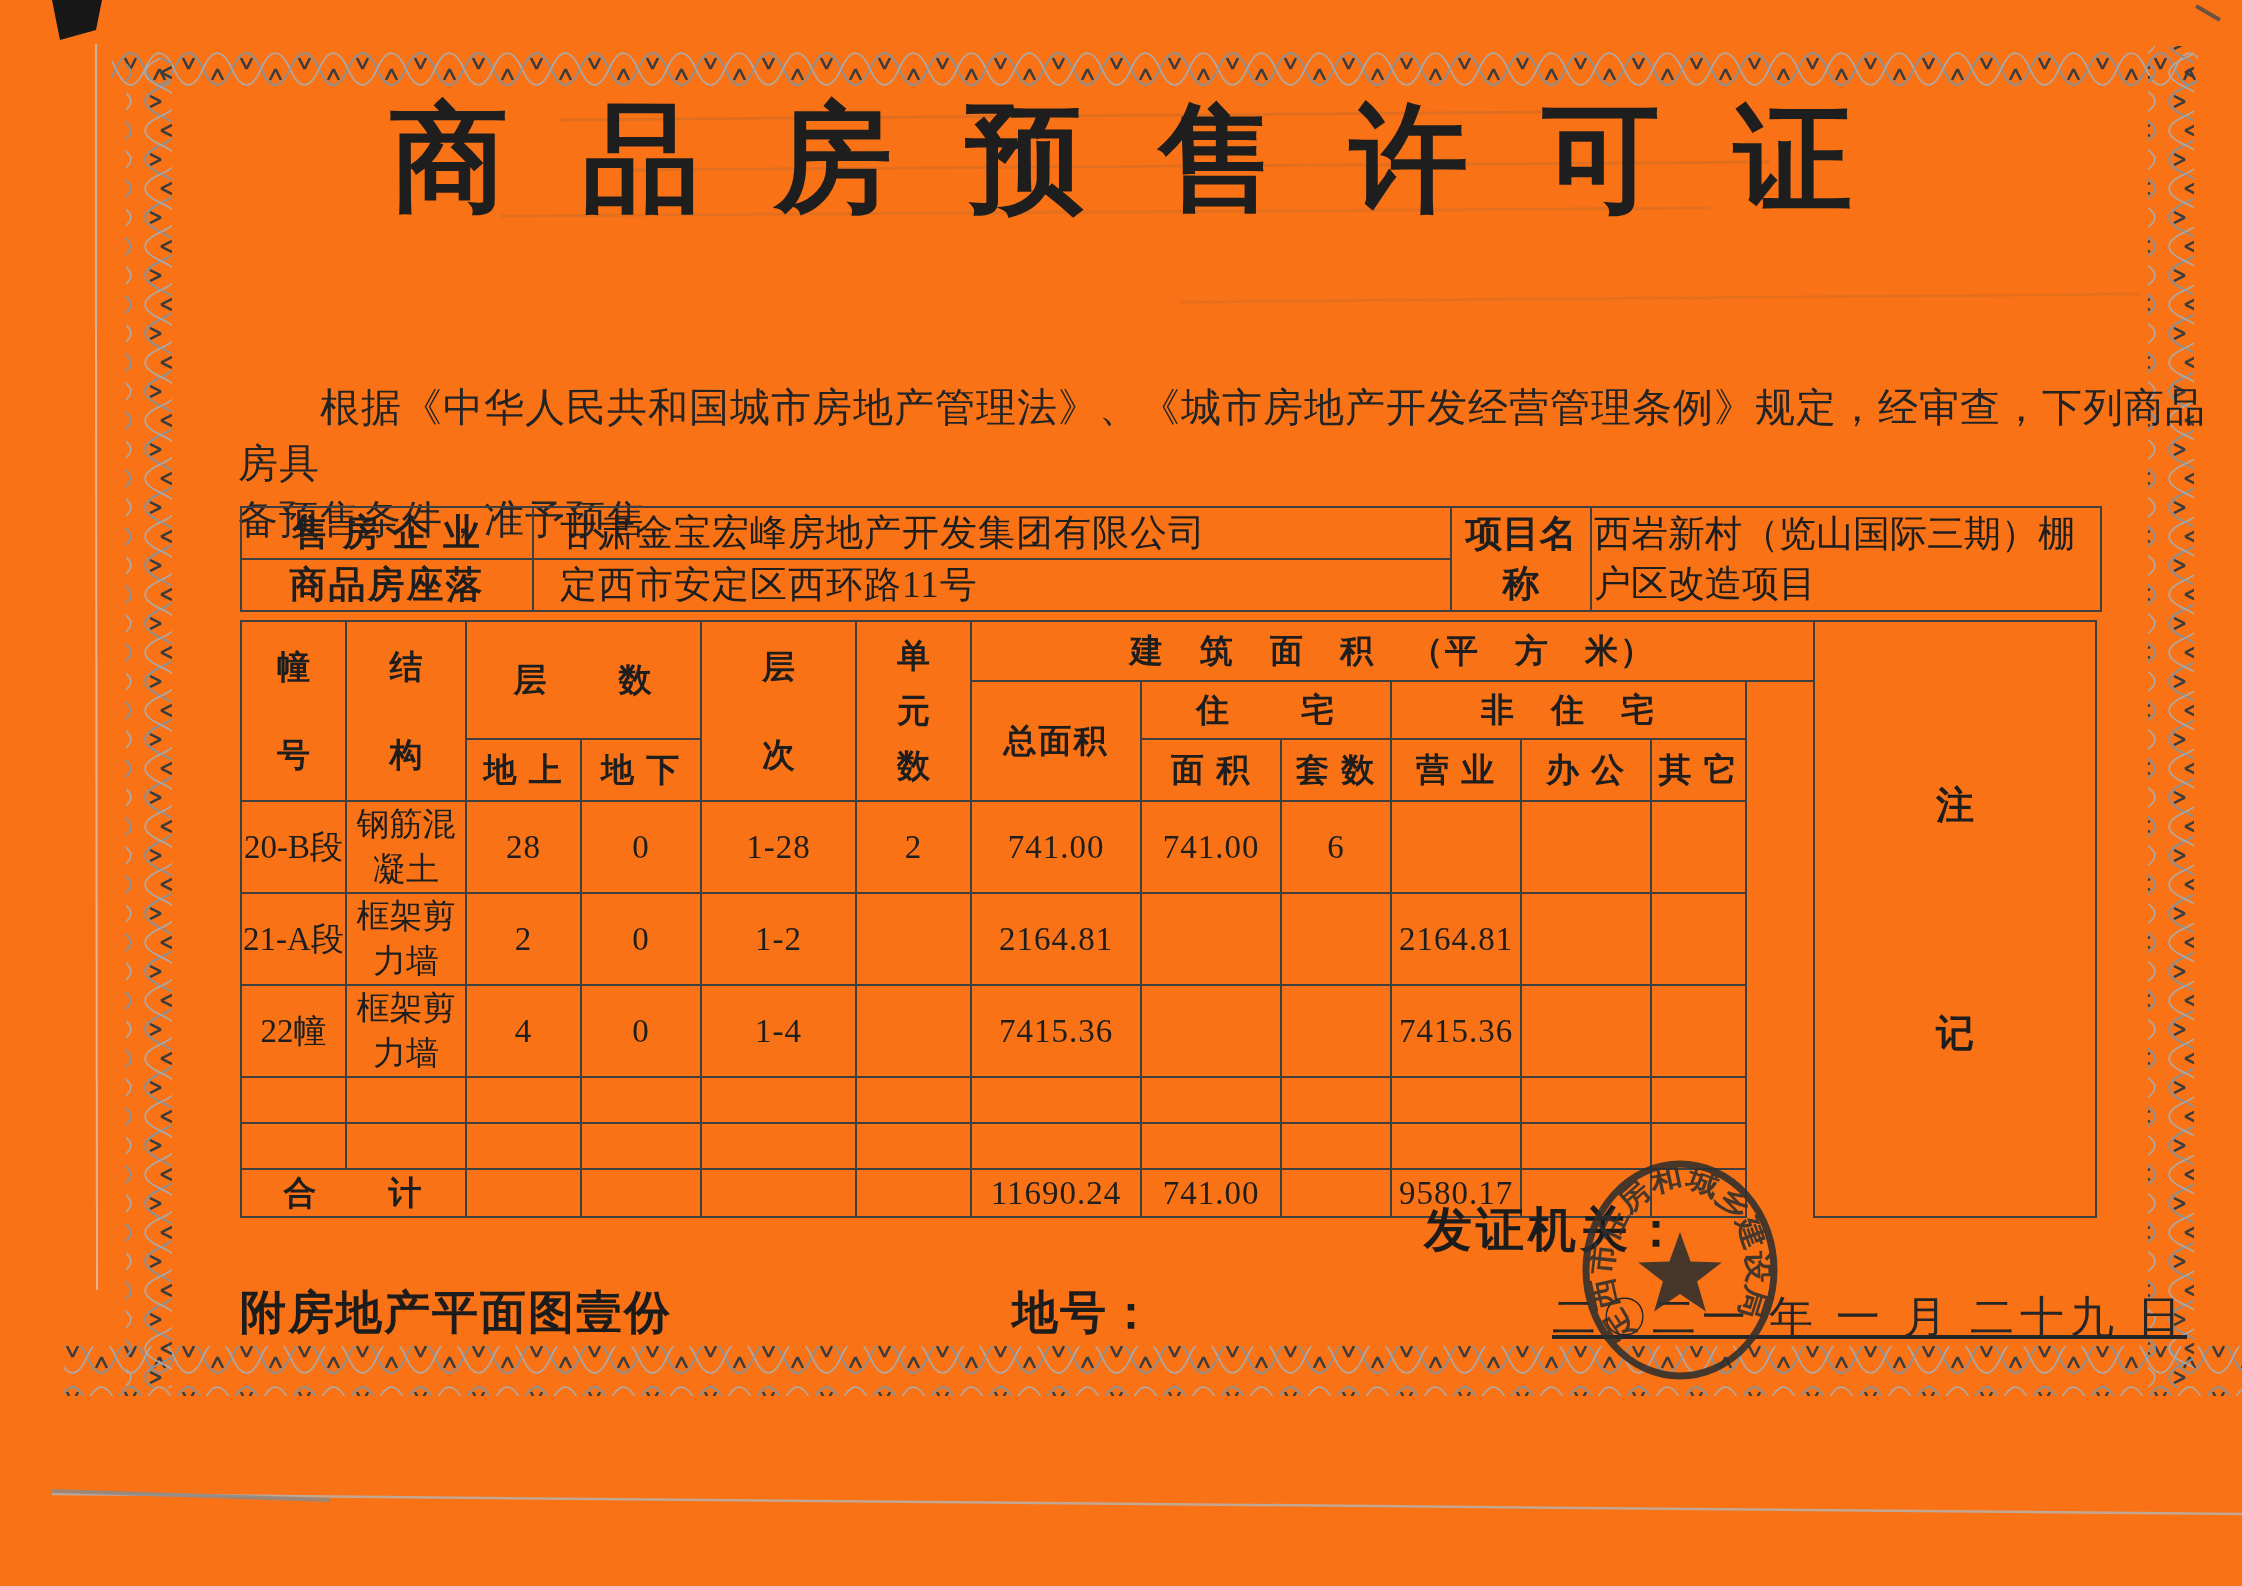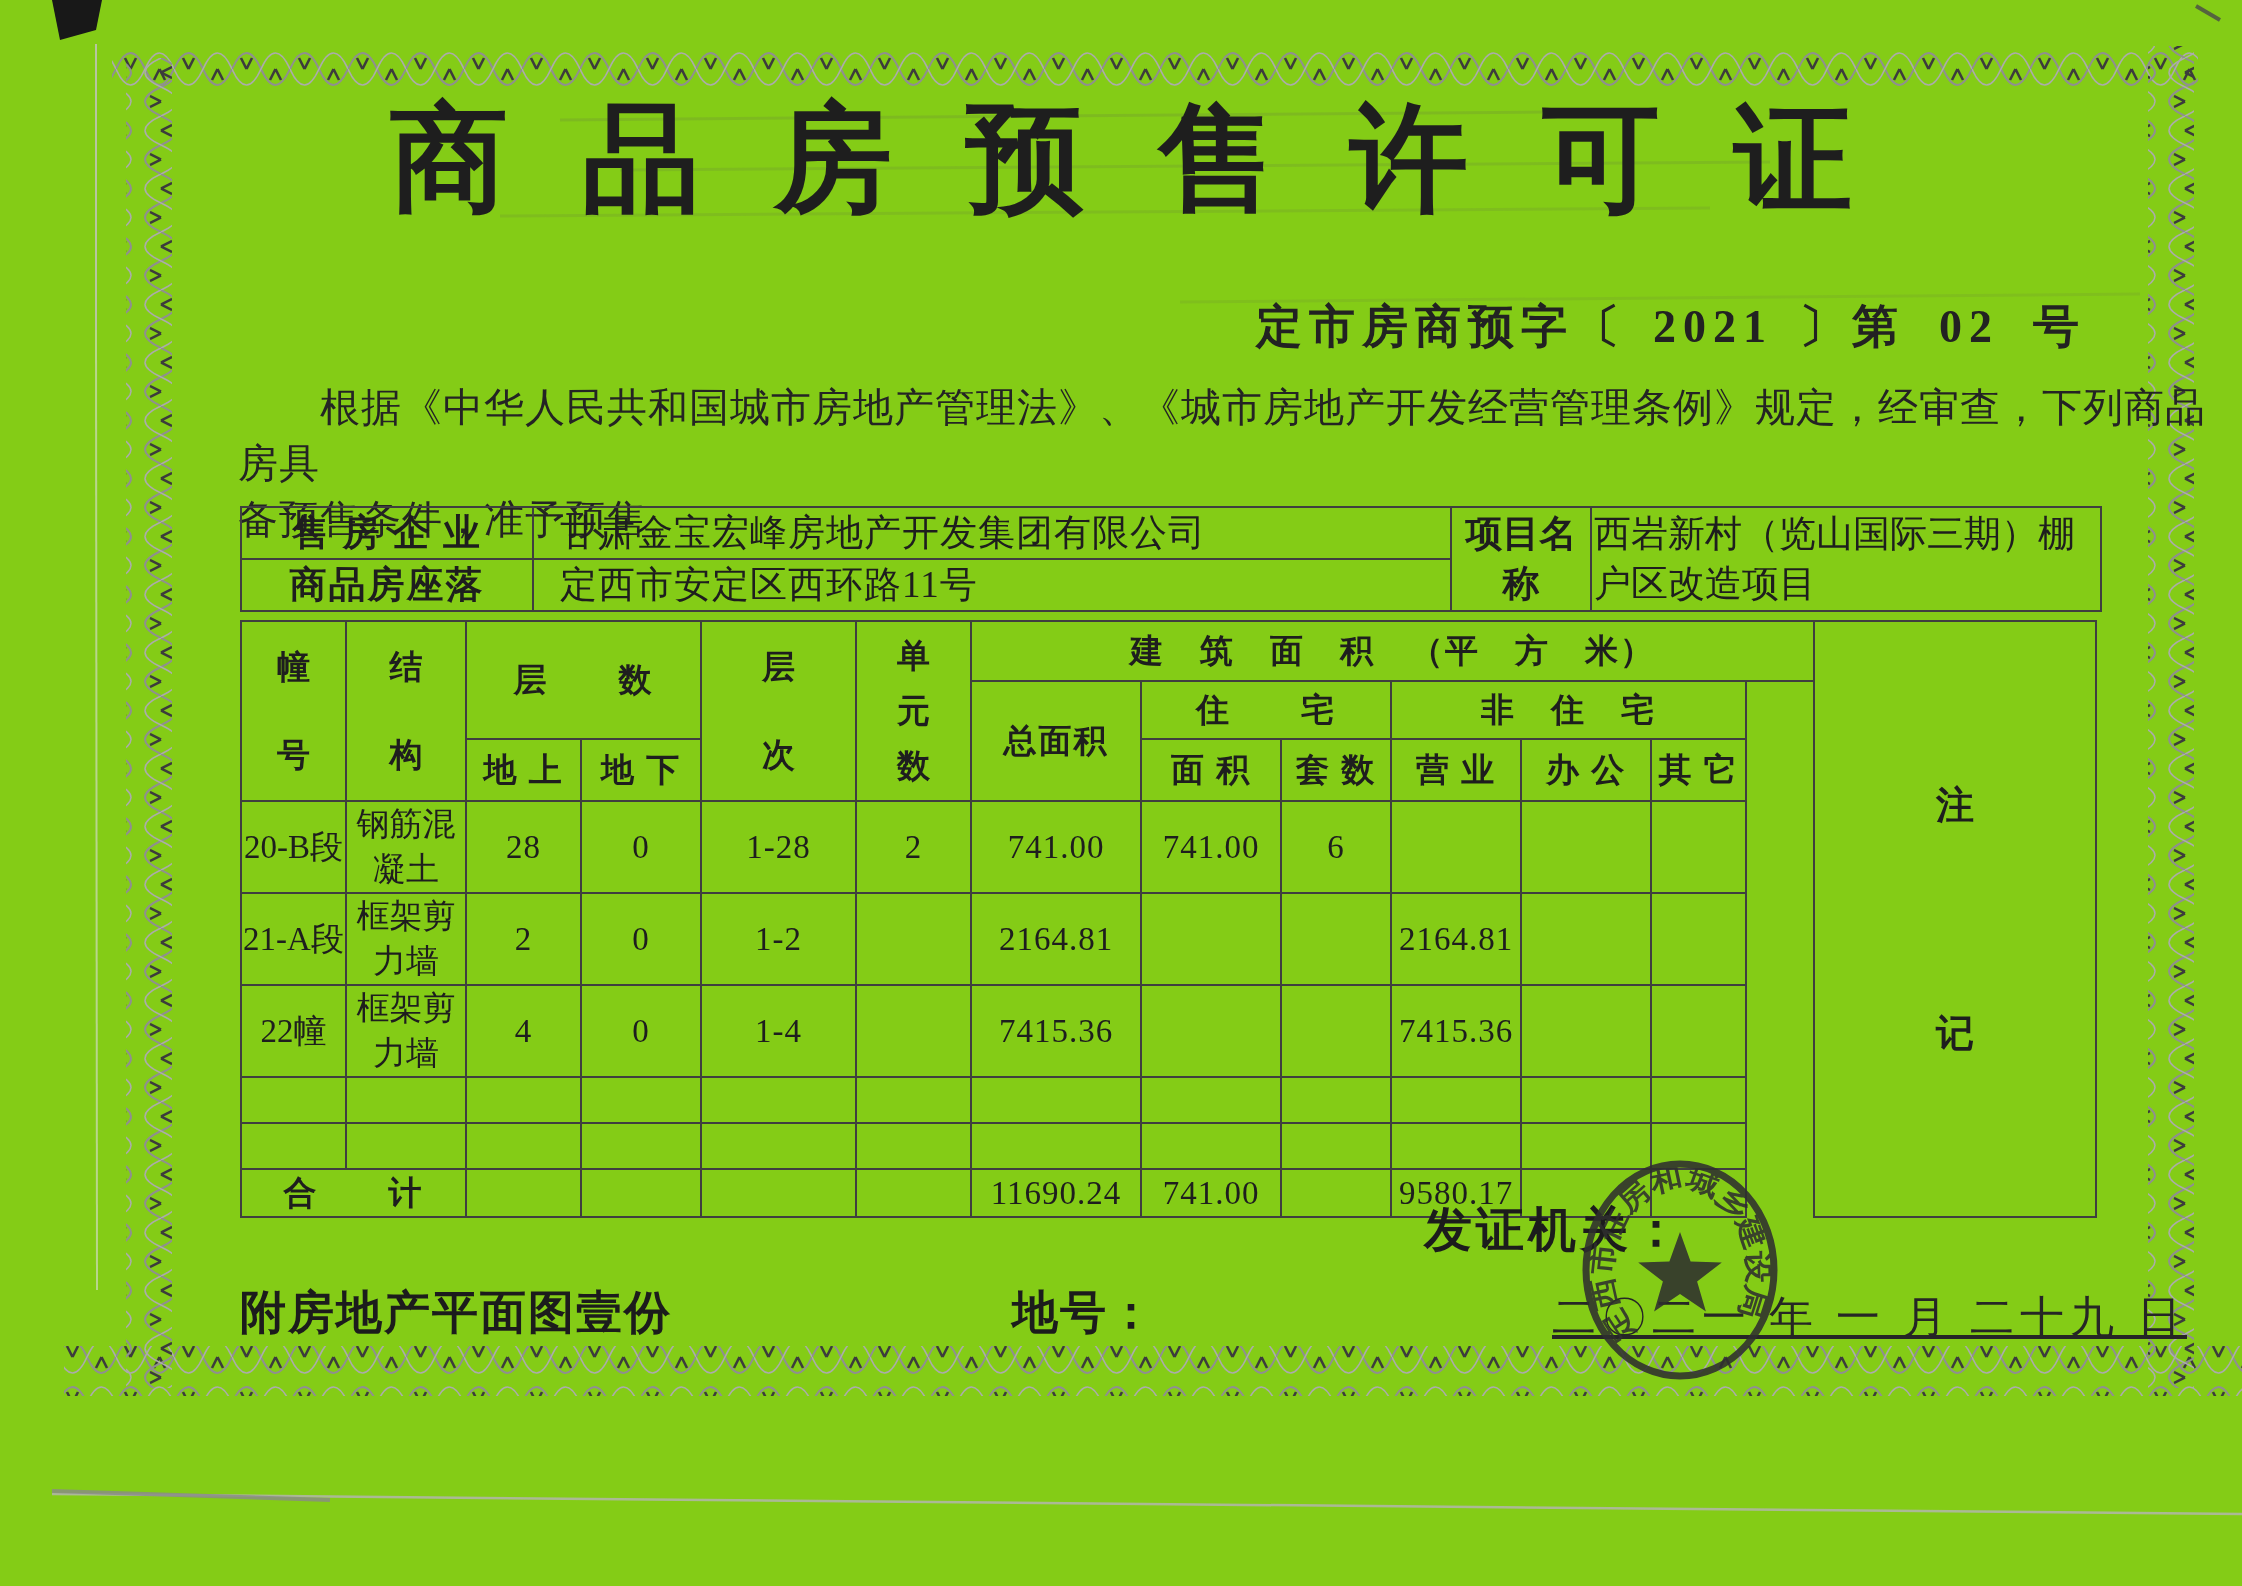--- a/index.html
+++ b/index.html
@@ -1,18 +1,18 @@
 <!DOCTYPE html>
 <html><head>
 <meta charset="utf-8">
 <style>
   html,body{margin:0;padding:0;background:#ffffff;}
   #page{
     position:relative;width:2242px;height:1586px;overflow:hidden;
-    background:#84cc16;color:#1c1c1c;
+    background:#f97316;color:#1c1c1c;
     font-family:"Liberation Serif","DejaVu Serif",serif;
   }
   .abs{position:absolute;}
   
   .doc-title{
     top:80px;left:0;width:2242px;text-align:center;
     font-size:118px;font-weight:bold;letter-spacing:74px;text-indent:74px;
     color:#1e1e1e;
   }
   .cert-no{
@@ -90,23 +90,20 @@
     <path d="M560,120 L1545,112" stroke="#555" stroke-width="3" opacity="0.14"></path>
     <path d="M620,170 L1770,162" stroke="#555" stroke-width="3" opacity="0.13"></path>
     <path d="M500,216 L1710,208" stroke="#555" stroke-width="3" opacity="0.12"></path>
     <path d="M1180,302 L2140,294" stroke="#555" stroke-width="3" opacity="0.10"></path>
     <path d="M52,1494 L2242,1514" stroke="#b5b5b5" stroke-width="2.5" opacity="0.8"></path>
     <path d="M52,1491 L330,1500" stroke="#8a8a8a" stroke-width="4" opacity="0.8"></path>
   </svg>
 
   <div class="abs doc-title">商品房预售许可证</div>
 
-  <div class="abs cert-no">
-    <span>定市房商预字〔</span><span class="gap1">2021</span><span>〕第</span><span class="gap2">02</span><span>号</span>
-  </div>
 
   <div class="abs intro">
     <div class="l1">根据《中华人民共和国城市房地产管理法》、《城市房地产开发经营管理条例》规定，经审查，下列商品房具</div>
     <div class="l2">备预售条件，准予预售。</div>
   </div>
 
   <table class="abs info-table">
     <colgroup>
         <col style="width:292px">
         <col style="width:918px">

